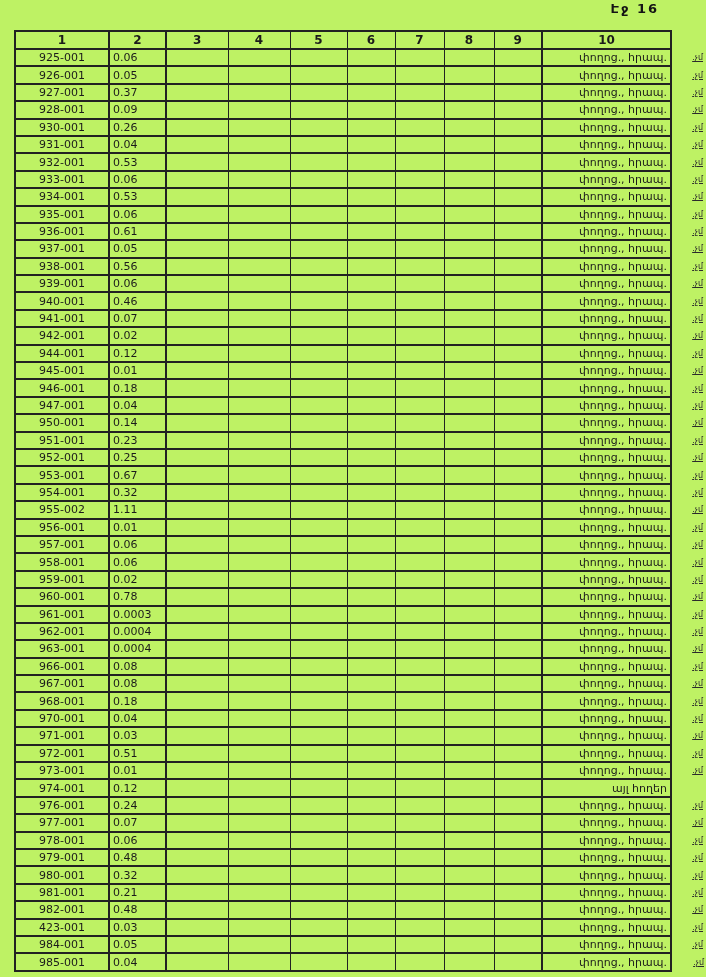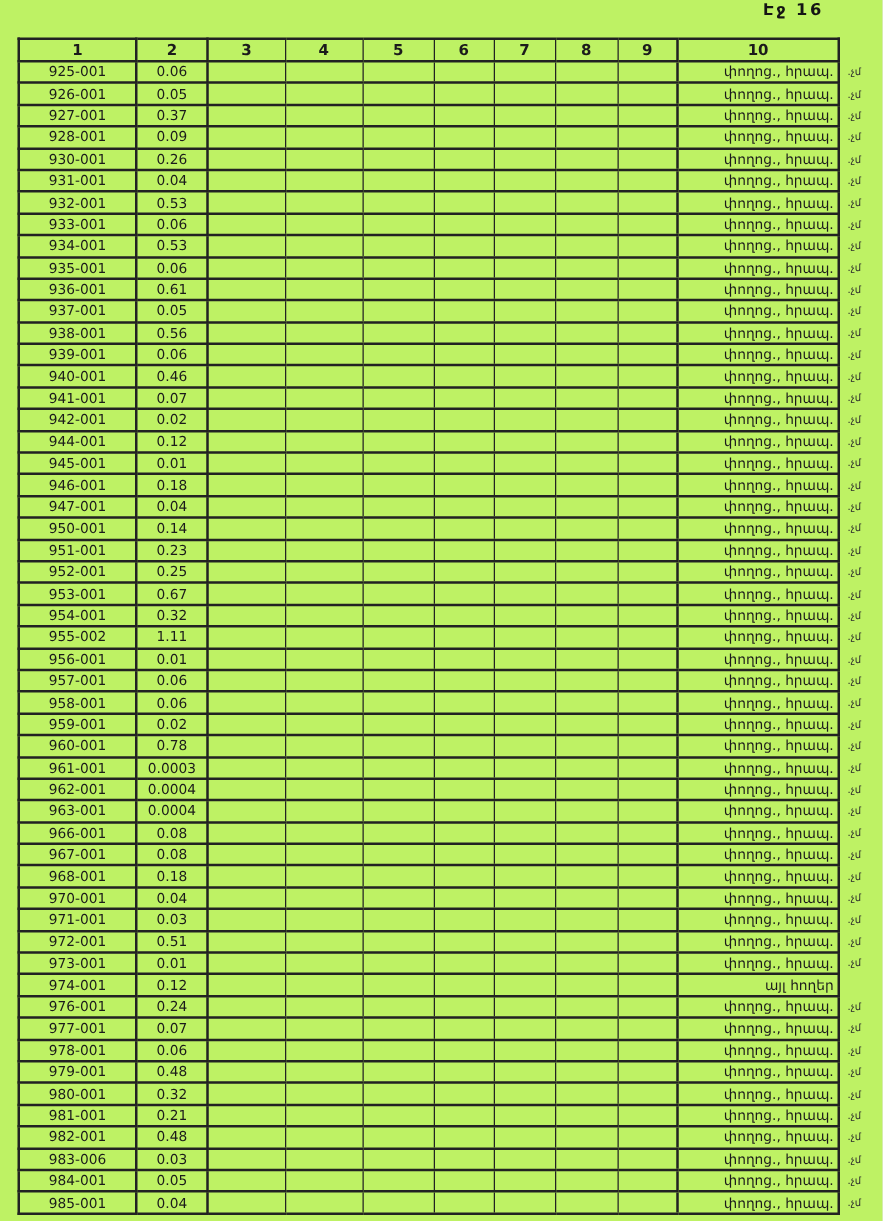--- a/index.html
+++ b/index.html
@@ -52,31 +52,32 @@
   table.doc-table .c2  { border-right-width: 2px; }
   table.doc-table .c10 { border-left-width: 2px; border-right-width: 2px; }
   table.doc-table thead th {
     height: 16px;
     font-weight: bold;
     text-align: center;
     font-size: 12px;
   }
   table.doc-table tbody tr { height: 17.4px; }
   table.doc-table td.c1  { text-align: center;  }
-  table.doc-table td.c2  { text-align: center; }
+  table.doc-table td.c2  { }
   table.doc-table td.c10 { text-align: right; }
   
   table.doc-table .margin-cell {
     border: none;
     background: transparent;
     font-size: 8px;
     color: #2c2c2c;
-    text-align: left;
+    text-align: right;
     padding-left: 6px;
     letter-spacing: 0px;
+    text-decoration: underline;
   }
   col.w1  { width: 94px;  }
   col.w2  { width: 57px;  }
   col.w3  { width: 62px;  }
   col.w4  { width: 62px;  }
   col.w5  { width: 57px;  }
   col.w6  { width: 48px;  }
   col.w7  { width: 49px;  }
   col.w8  { width: 50px;  }
   col.w9  { width: 48px;  }
@@ -764,21 +765,21 @@
           <td class="c4"></td>
           <td class="c5"></td>
           <td class="c6"></td>
           <td class="c7"></td>
           <td class="c8"></td>
           <td class="c9"></td>
           <td class="c10">փողոց., հրապ.</td>
           <td class="margin-cell">.չմ</td>
         </tr>
         <tr>
-          <td class="c1">983-006</td>
+          <td class="c1">423-001</td>
           <td class="c2">0.03</td>
           <td class="c3"></td>
           <td class="c4"></td>
           <td class="c5"></td>
           <td class="c6"></td>
           <td class="c7"></td>
           <td class="c8"></td>
           <td class="c9"></td>
           <td class="c10">փողոց., հրապ.</td>
           <td class="margin-cell">.չմ</td>

